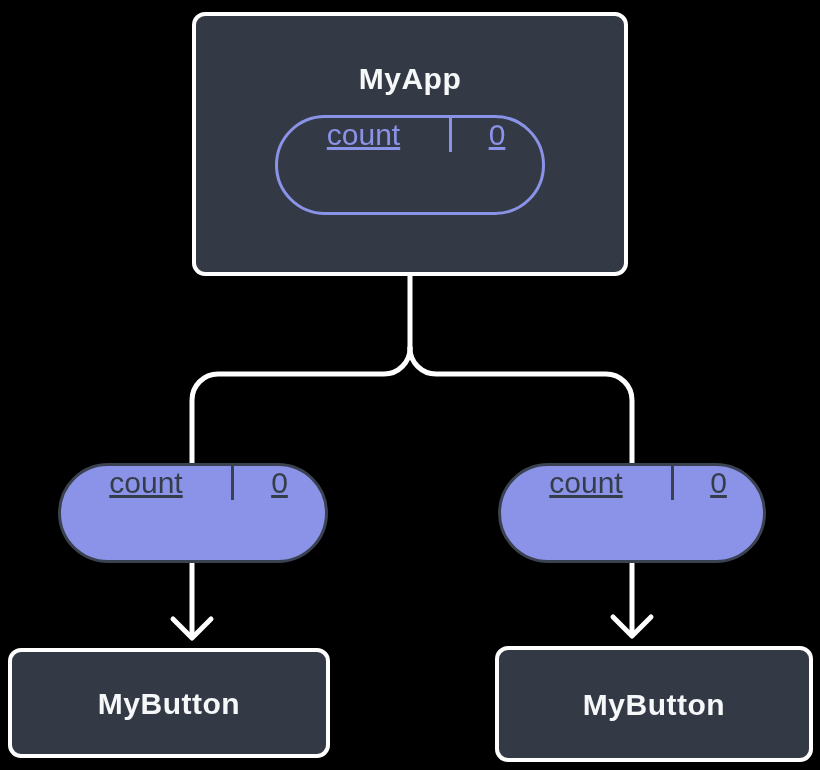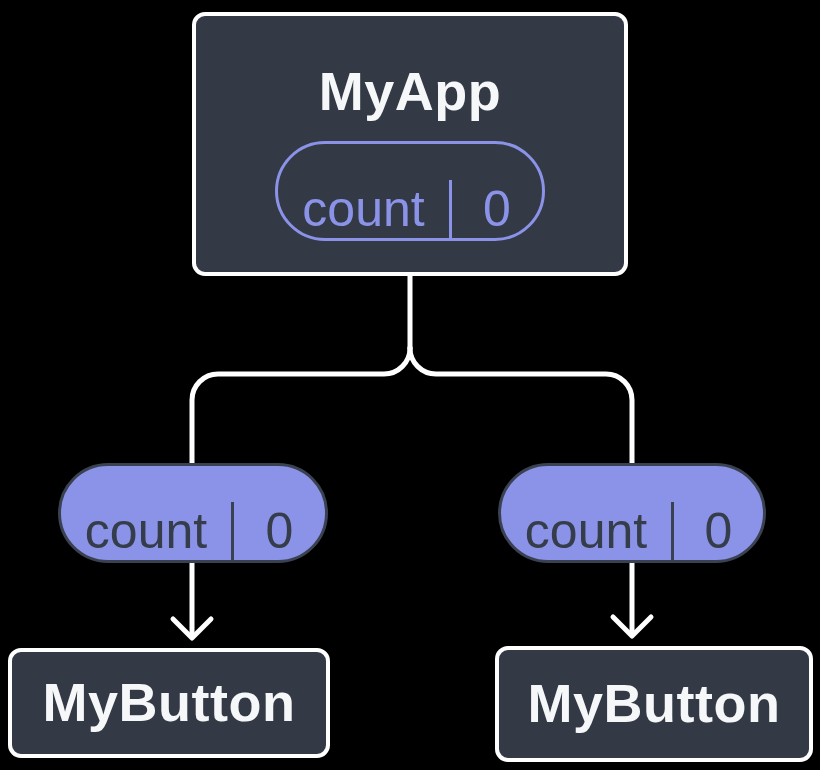--- a/index.html
+++ b/index.html
@@ -27,38 +27,39 @@
     background: #333a45;
     border: 4px solid #ffffff;
     border-radius: 13px;
     z-index: 2;
     display: flex;
     flex-direction: column;
     align-items: center;
   }
   .component-box .title {
     color: #f6f7f9;
-    font-size: 54px;
+    font-size: 30px;
     font-weight: 600;
     line-height: 1.1;
     letter-spacing: 0.5px;
     white-space: nowrap;
   }
   .box-root { left: 192px; top: 12px; width: 436px; height: 264px; padding-top: 46px; }
   .box-child-left  { left: 8px;   top: 648px; width: 322px; height: 110px; justify-content: center; }
   .box-child-right { left: 495px; top: 646px; width: 318px; height: 116px; justify-content: center; }
 
   .pill {
     display: flex;
-    align-items: flex-end;
+    align-items: flex-start;
     width: 270px; height: 100px;
     border-radius: 50px;
-    font-size: 50px;
+    font-size: 30px;
     z-index: 2;
     overflow: hidden;
+    text-decoration: underline;
   }
   .pill .seg {
     display: flex;
     align-items: center;
     justify-content: center;
     white-space: nowrap;
   }
   .pill .seg-label { flex: 0 0 171px; }
   .pill .seg-value { flex: 1 1 auto; }
 

